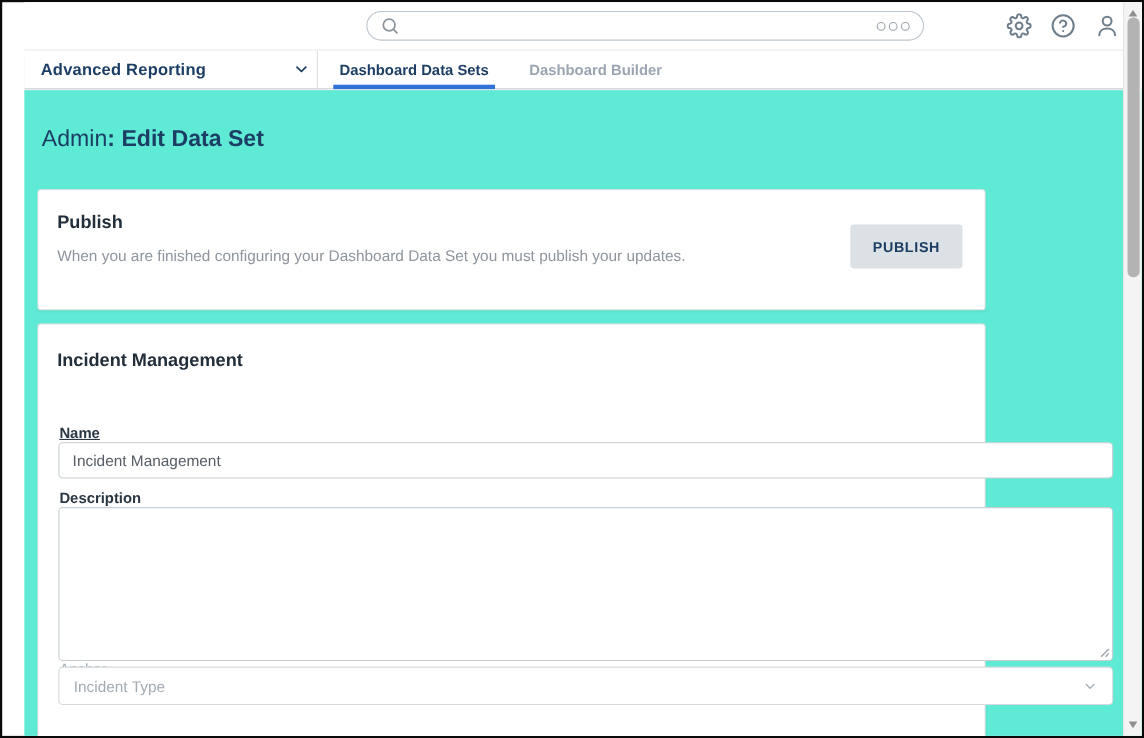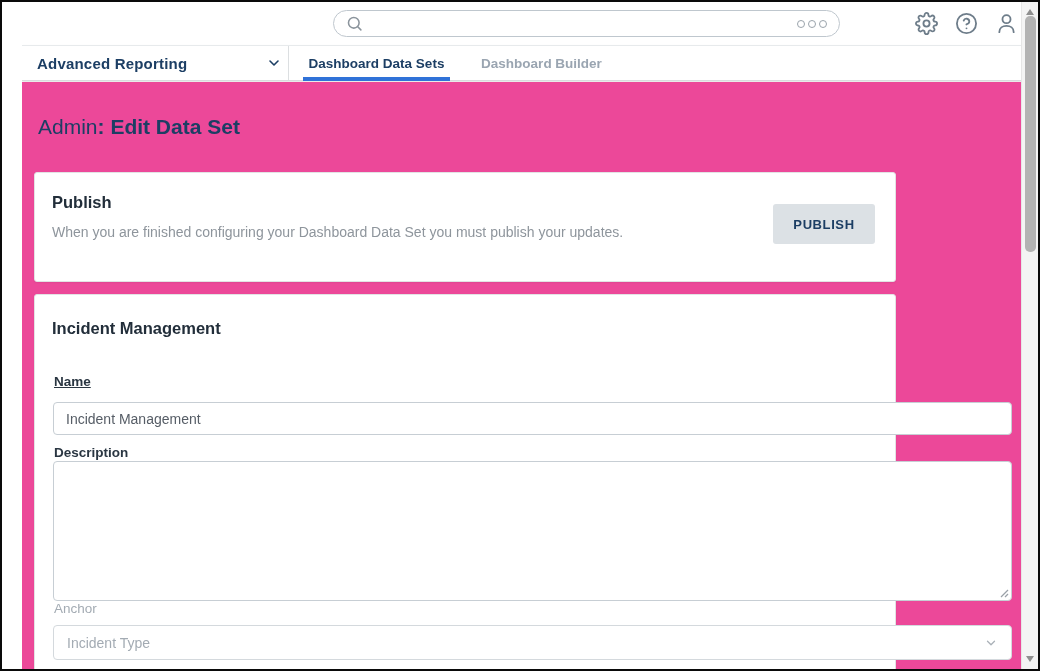--- a/index.html
+++ b/index.html
@@ -45,21 +45,21 @@
   .tab {
     position:absolute; top:0; height:100%;
     display:flex; align-items:center; justify-content:center;
     font-size:13.5px; font-weight:bold; cursor:pointer;
   }
   .tab-active { left:281px; width:147px; color:#1c3e64; }
   .tab-active .underline { position:absolute; left:0; right:0; bottom:-1px; height:4px; background:#3072d8; }
   .tab-inactive { left:447px; width:145px; color:#9aa5b1; }
 
   
-  .content { position:absolute; top:80px; left:0; right:17px; bottom:0; background:#ec4899;padding-left:43px; }
+  .content { position:absolute; top:80px; left:0; right:17px; bottom:0; background:#5eead4;padding-left:43px; }
   .page-title { position:absolute; left:16px; top:33px; font-size:21px; color:#1c3e64; }
   .page-title .prefix { font-weight:400; }
   .page-title .sep { font-weight:bold; }
   .page-title .main { font-weight:bold; }
 
   .card {
     position:absolute; left:12px; width:862px; background:#fff;
     border:1px solid #e2e3e4; border-radius:3px; box-shadow:0 1px 2px rgba(0,0,0,0.05);
   }
   .card-publish { top:90px; height:110px; }
@@ -71,37 +71,37 @@
   .publish-btn {
     position:absolute; right:20px; top:31px; width:102px; height:40px;
     background:#dce1e5; border:none; border-radius:3px;
     font:bold 13px "Liberation Sans", sans-serif; color:#1c3e64; letter-spacing:0.6px;
     cursor:pointer;
   }
 
   .card-dataset .card-h { position:absolute; left:17px; top:24px; }
   .field-label { position:absolute; left:19px; font-size:13.5px; font-weight:bold; color:#2a3642; }
   .field-label.disabled { font-weight:400; color:#a3abb3; }
-  .lbl-name { top:79px;text-decoration:underline; }
+  .lbl-name { top:91px;text-decoration:underline; }
   .lbl-desc { top:150px; }
   .lbl-anchor { top:306px; }
 
   .text-input {
     position:absolute; left:18px; width:959px; height:33px; top:107px;
     border:1px solid #c7ced4; border-radius:4px; background:#fff;
     font:14px "Liberation Sans", sans-serif; color:#565d66; padding:0 12px; outline:none;
   }
   .textarea-box {
     position:absolute; left:18px; width:959px; top:166px; height:140px;
     border:1px solid #c7ced4; border-radius:4px; background:#fff;
   }
   .resize-grip { position:absolute; right:2px; bottom:2px; }
 
   .select-box {
-    position:absolute; left:18px; width:959px; top:330px; height:35px;
+    position:absolute; left:18px; width:959px; top:311px; height:35px;
     border:1px solid #d4d9dd; border-radius:4px; background:#fff;
     display:flex; align-items:center; justify-content:space-between;
     padding:0 13px; cursor:default;
   }
   .select-box .sel-value { font-size:14px; color:#a3abb3; }
 
   
   .scrollbar {
     position:absolute; top:0; right:0; width:17px; height:667px;
     background:#f4f4f4; border-left:1px solid #e6e6e6;

